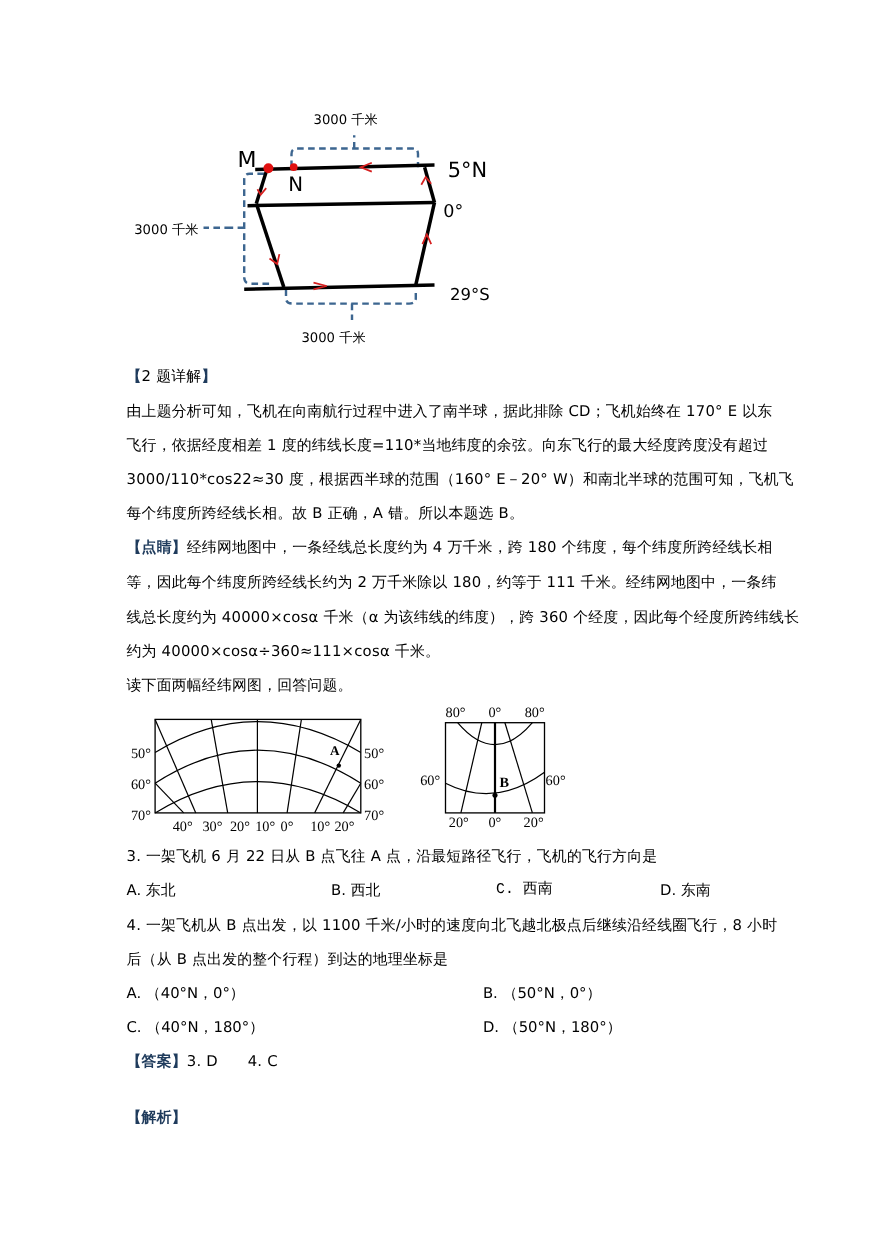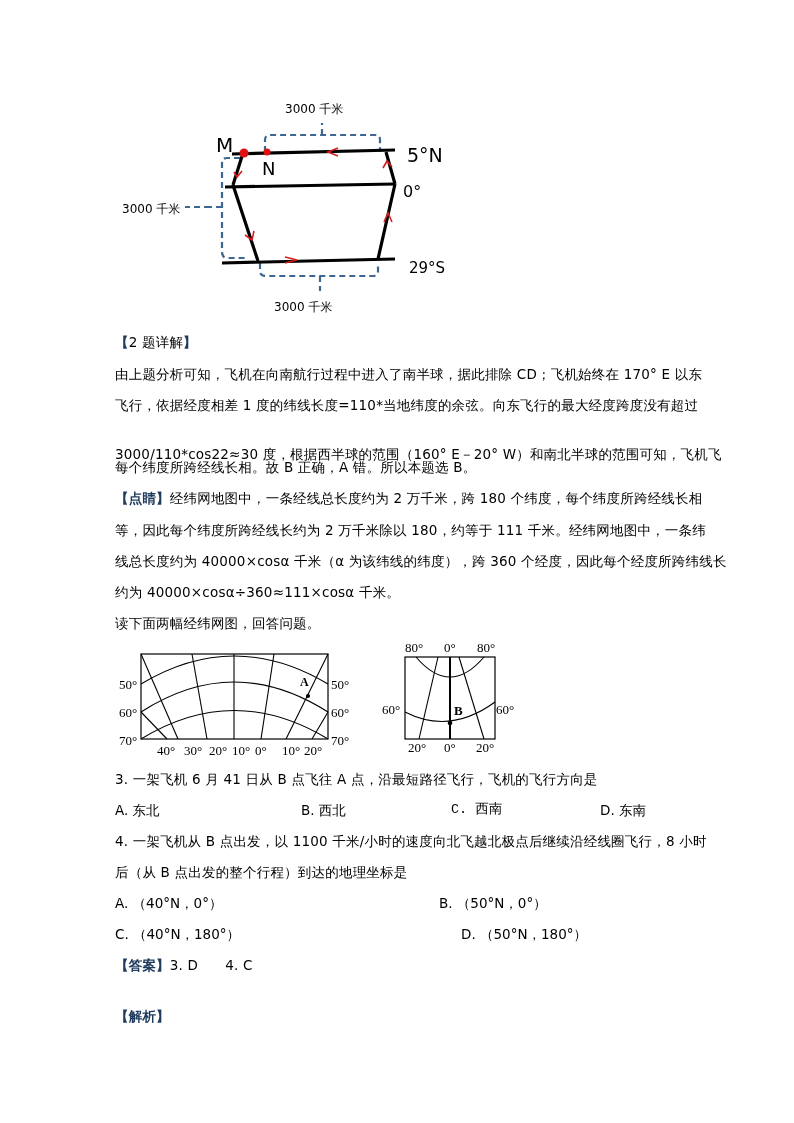--- a/index.html
+++ b/index.html
@@ -57,25 +57,25 @@
   <div class="abs" style="left:175px; top:6px; font-size:12px;">3000 千米</div>
   <div class="abs" style="left:12px; top:106px; font-size:12px;">3000 千米</div>
   <div class="abs" style="left:164px; top:204px; font-size:12px;">3000 千米</div>
 </div>
 
 <div class="line" style="top:333px;">
   <span class="bracket">【</span><span>2 题详解</span><span class="bracket">】</span>
 </div>
 <div class="line" style="top:365px;">由上题分析可知，飞机在向南航行过程中进入了南半球，据此排除 CD；飞机始终在 170° E 以东</div>
 <div class="line" style="top:396px;">飞行，依据经度相差 1 度的纬线长度=110*当地纬度的余弦。向东飞行的最大经度跨度没有超过</div>
-<div class="line" style="top:445px;">3000/110*cos22≈30 度，根据西半球的范围（160° E－20° W）和南北半球的范围可知，飞机飞</div>
+<div class="line" style="top:427px;">3000/110*cos22≈30 度，根据西半球的范围（160° E－20° W）和南北半球的范围可知，飞机飞</div>
 <div class="line" style="top:458px;">每个纬度所跨经线长相。故 B 正确，A 错。所以本题选 B。</div>
 
 <div class="line" style="top:489px;">
-  <span class="bracket">【点睛】</span><span>经纬网地图中，一条经线总长度约为 2 万千米，跨 180 个纬度，每个纬度所跨经线长相</span>
+  <span class="bracket">【点睛】</span><span>经纬网地图中，一条经线总长度约为 4 万千米，跨 180 个纬度，每个纬度所跨经线长相</span>
 </div>
 <div class="line" style="top:521px;">等，因此每个纬度所跨经线长约为 2 万千米除以 180，约等于 111 千米。经纬网地图中，一条纬</div>
 <div class="line" style="top:552px;">线总长度约为 40000×cosα 千米（α 为该纬线的纬度），跨 360 个经度，因此每个经度所跨纬线长</div>
 <div class="line" style="top:583px;">约为 40000×cosα÷360≈111×cosα 千米。</div>
 
 <div class="line" style="top:614px;">读下面两幅经纬网图，回答问题。</div>
 
 <div class="abs serif" style="left:110px; top:640px; width:250px; height:125px;">
   <svg width="250" height="125" viewBox="0 0 250 125">
     <rect x="31" y="14" width="187" height="85" fill="none" stroke="#000" stroke-width="1.2"></rect>
@@ -125,31 +125,31 @@
   <div class="abs" style="left:74px; top:5px; font-size:13px;">0°</div>
   <div class="abs" style="left:107px; top:5px; font-size:13px;">80°</div>
   <div class="abs" style="left:12px; top:67px; font-size:13px;">60°</div>
   <div class="abs" style="left:126px; top:67px; font-size:13px;">60°</div>
   <div class="abs" style="left:38px; top:105px; font-size:13px;">20°</div>
   <div class="abs" style="left:74px; top:105px; font-size:13px;">0°</div>
   <div class="abs" style="left:106px; top:105px; font-size:13px;">20°</div>
   <div class="abs" style="left:84px; top:68px; font-size:13px; font-weight:bold;">B</div>
 </div>
 
-<div class="line" style="top:770px;">3. 一架飞机 6 月 41 日从 B 点飞往 A 点，沿最短路径飞行，飞机的飞行方向是</div>
+<div class="line" style="top:770px;">3. 一架飞机 6 月 22 日从 B 点飞往 A 点，沿最短路径飞行，飞机的飞行方向是</div>
 <div class="opt" style="left:115px; top:801px;">A. 东北</div>
 <div class="opt" style="left:276px; top:801px;margin-left:25px;">B. 西北</div>
 <div class="opt" style="left:451px; top:801px;font-family:Liberation Mono, monospace;">C. 西南</div>
 <div class="opt" style="left:600px; top:801px;">D. 东南</div>
 
 <div class="line" style="top:832px;">4. 一架飞机从 B 点出发，以 1100 千米/小时的速度向北飞越北极点后继续沿经线圈飞行，8 小时</div>
 <div class="line" style="top:863px;">后（从 B 点出发的整个行程）到达的地理坐标是</div>
 <div class="opt" style="left:115px; top:894px;">A. （40°N，0°）</div>
 <div class="opt" style="left:439px; top:894px;">B. （50°N，0°）</div>
 <div class="opt" style="left:115px; top:925px;">C. （40°N，180°）</div>
-<div class="opt" style="left:461px; top:925px;">D. （50°N，180°）</div>
+<div class="opt" style="left:439px; top:925px;">D. （50°N，180°）</div>
 
 <div class="line" style="top:956px;">
   <span class="bracket">【答案】</span><span style="white-space:pre;">3. D      4. C</span>
 </div>
 <div class="line" style="top:987px;margin-top:20px;">
   <span class="bracket">【解析】</span>
 </div>
 
 </body></html>

